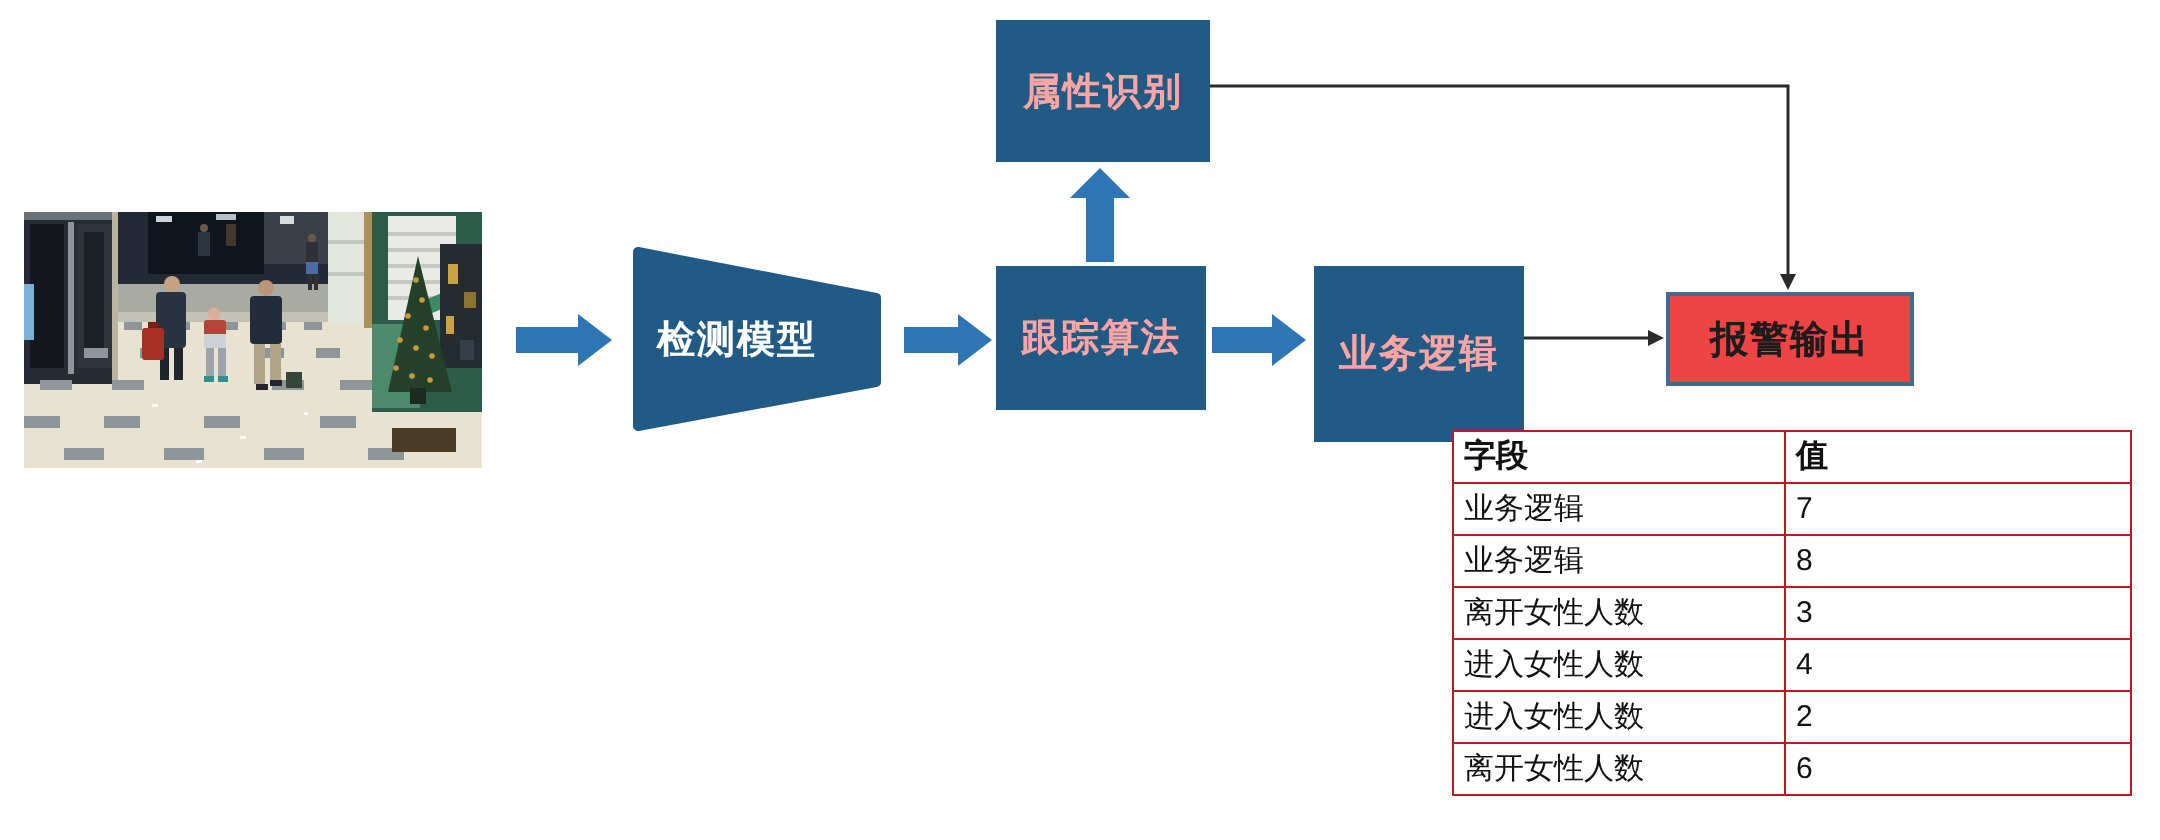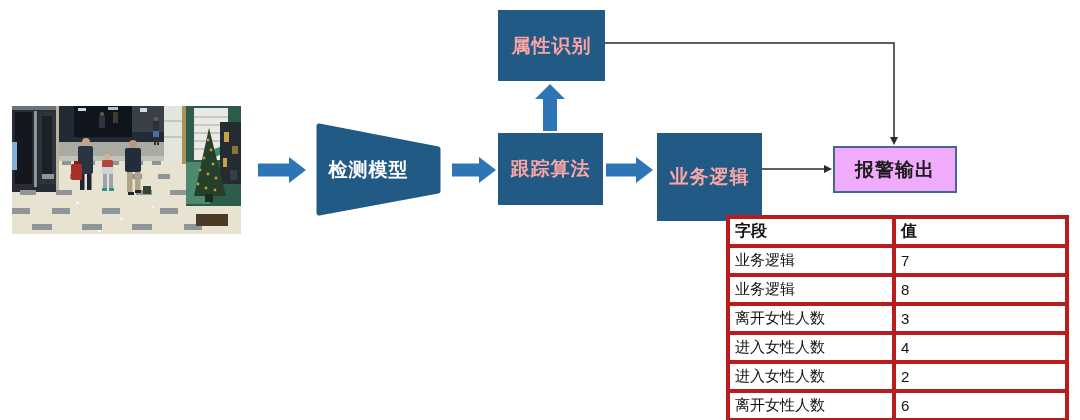--- a/index.html
+++ b/index.html
@@ -21,30 +21,30 @@
   .node-attr {left:498px;top:10px; width:107px;height:71px;}
   .node-track{left:498px;top:133px;width:105px;height:72px;font-family:Liberation Mono, monospace;}
   .node-biz  {left:657px;top:133px;width:105px;height:88px;}
   .node-det-label{
     position:absolute;left:317px;top:146px;width:103px;height:48px;
     display:flex;align-items:center;justify-content:center;
     color:#ffffff;font-weight:bold;font-size:19px;letter-spacing:1px;
   }
   .node-alarm{
     left:833px;top:146px;width:124px;height:47px;
-    background:#f0abfc;border:2px solid #44688e;color:#1c1c1c;
+    background:#ef4444;border:2px solid #44688e;color:#1c1c1c;
   }
   
   .dtable{
     position:absolute;left:726px;top:215px;width:339px;
     border-collapse:collapse;table-layout:fixed;
     font-size:15px;color:#111111;background:#ffffff;
   }
   .dtable td,.dtable th{
-    border:4px solid #b91c1c;height:25px;padding:0 0 0 5px;
+    border:1px solid #b91c1c;height:25px;padding:0 0 0 5px;
     text-align:left;vertical-align:middle;font-weight:normal;overflow:hidden;
   }
   .dtable th{font-weight:bold;font-size:16px;}
   .col-field{width:166px;}
   .col-value{width:173px;}
 </style>
 </head>
 <body>
 
 <div class="canvas">

